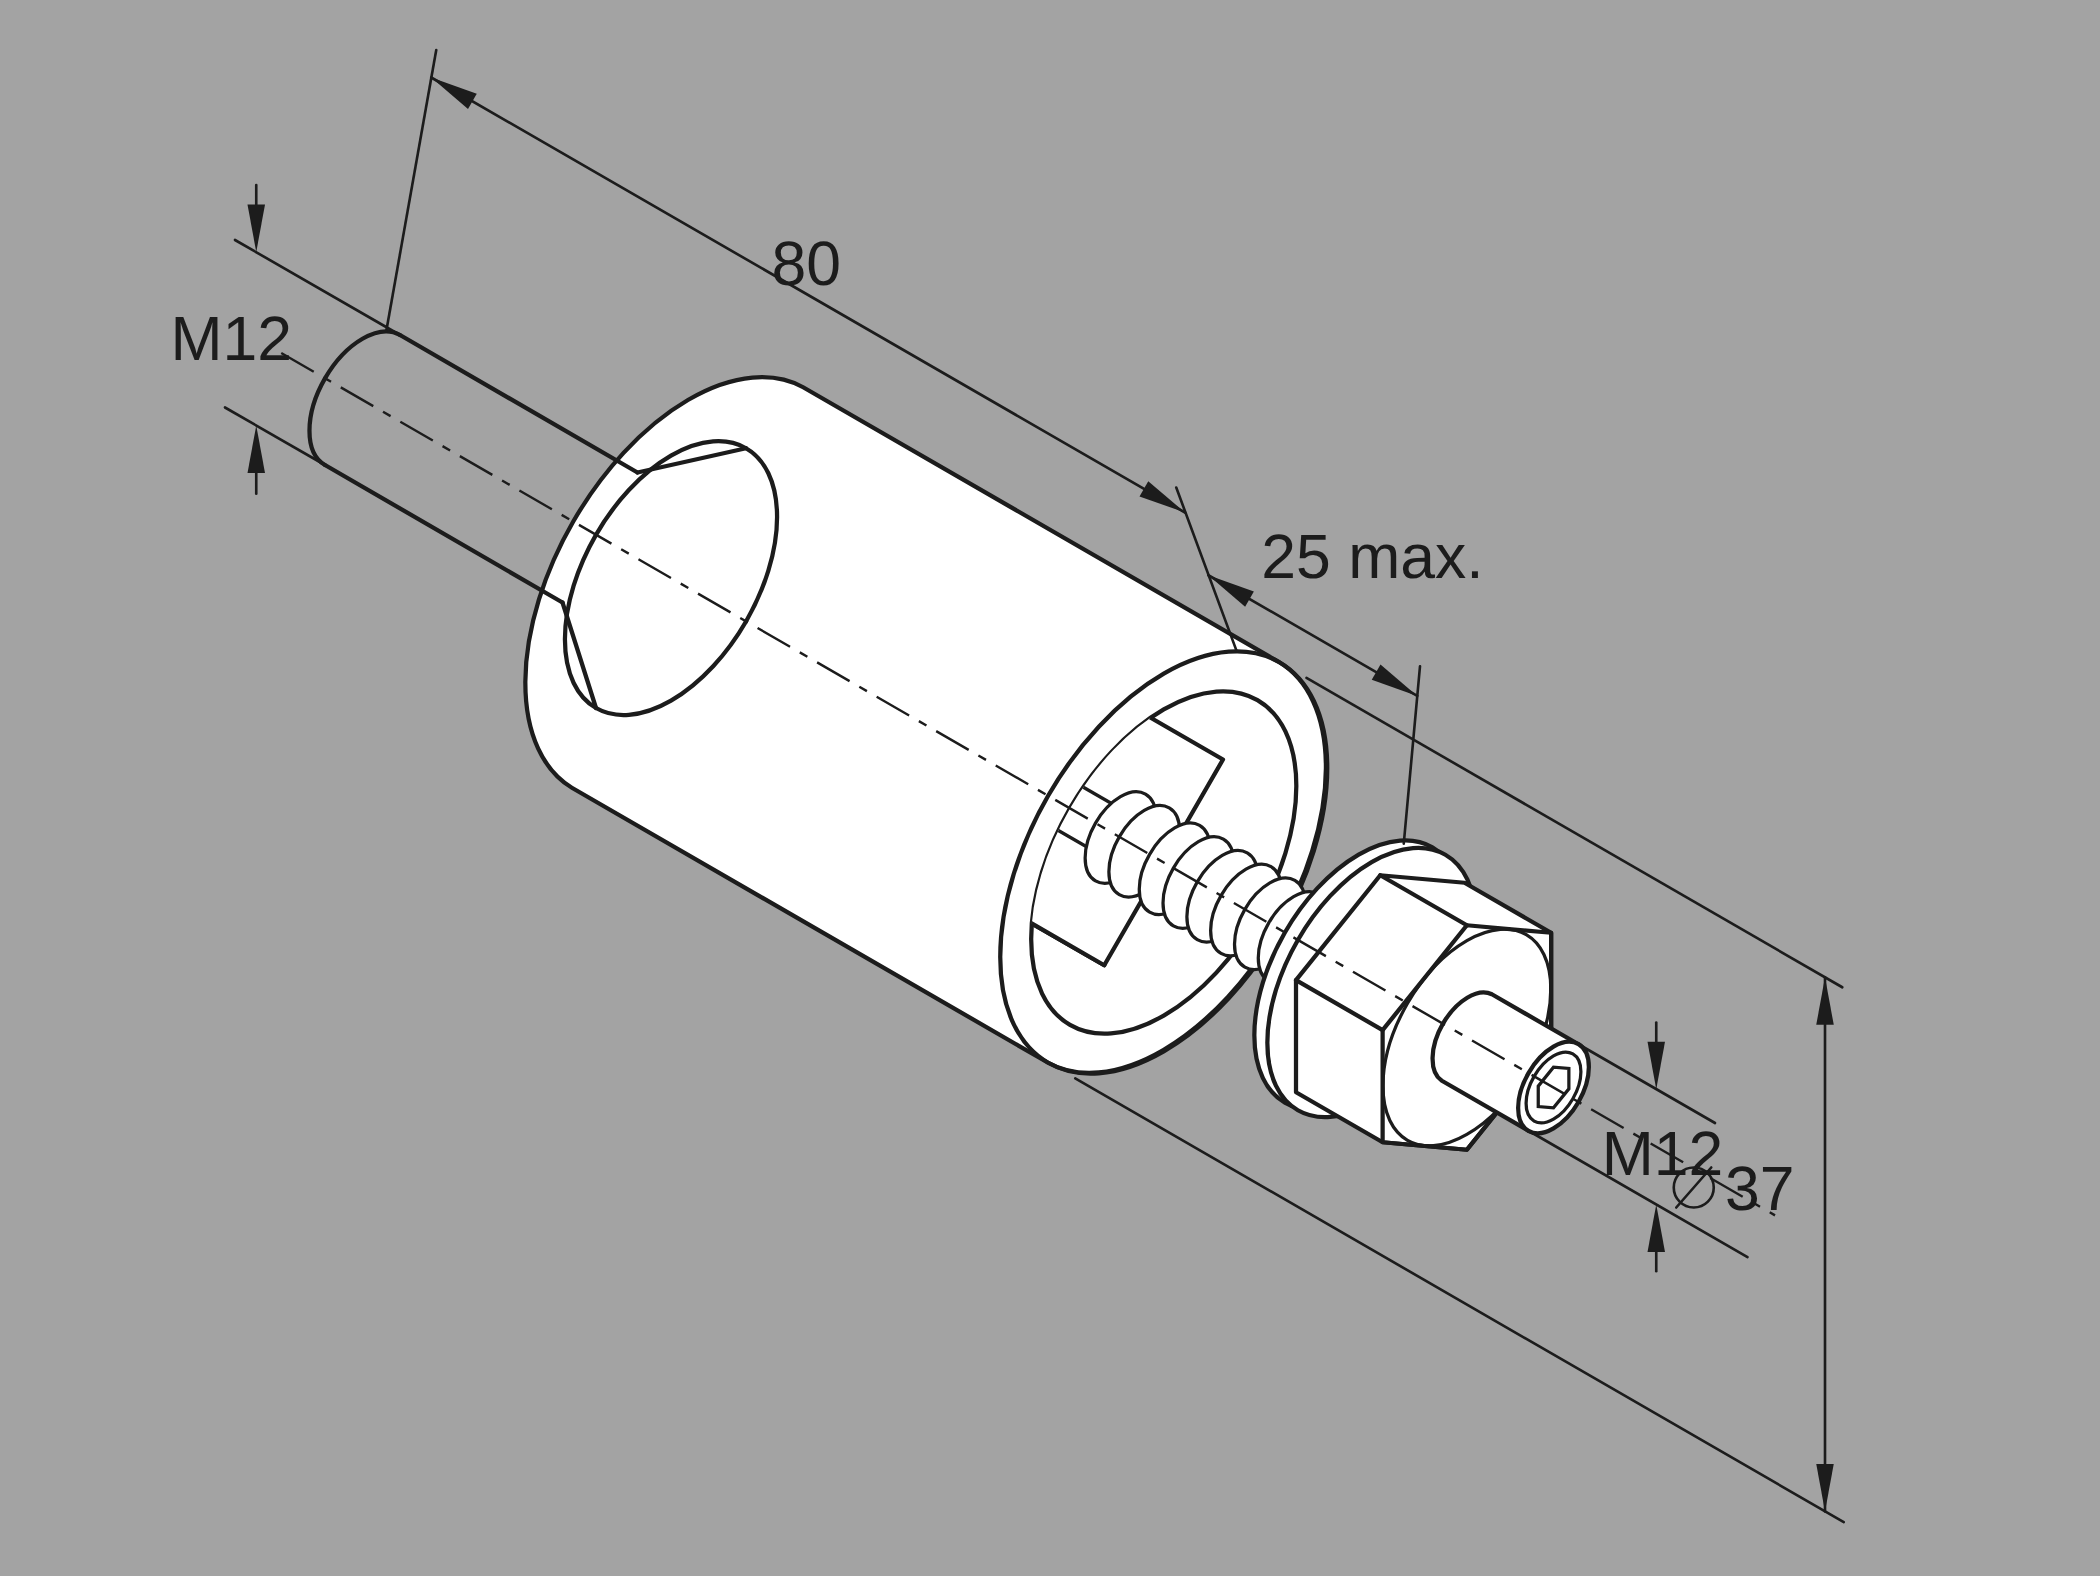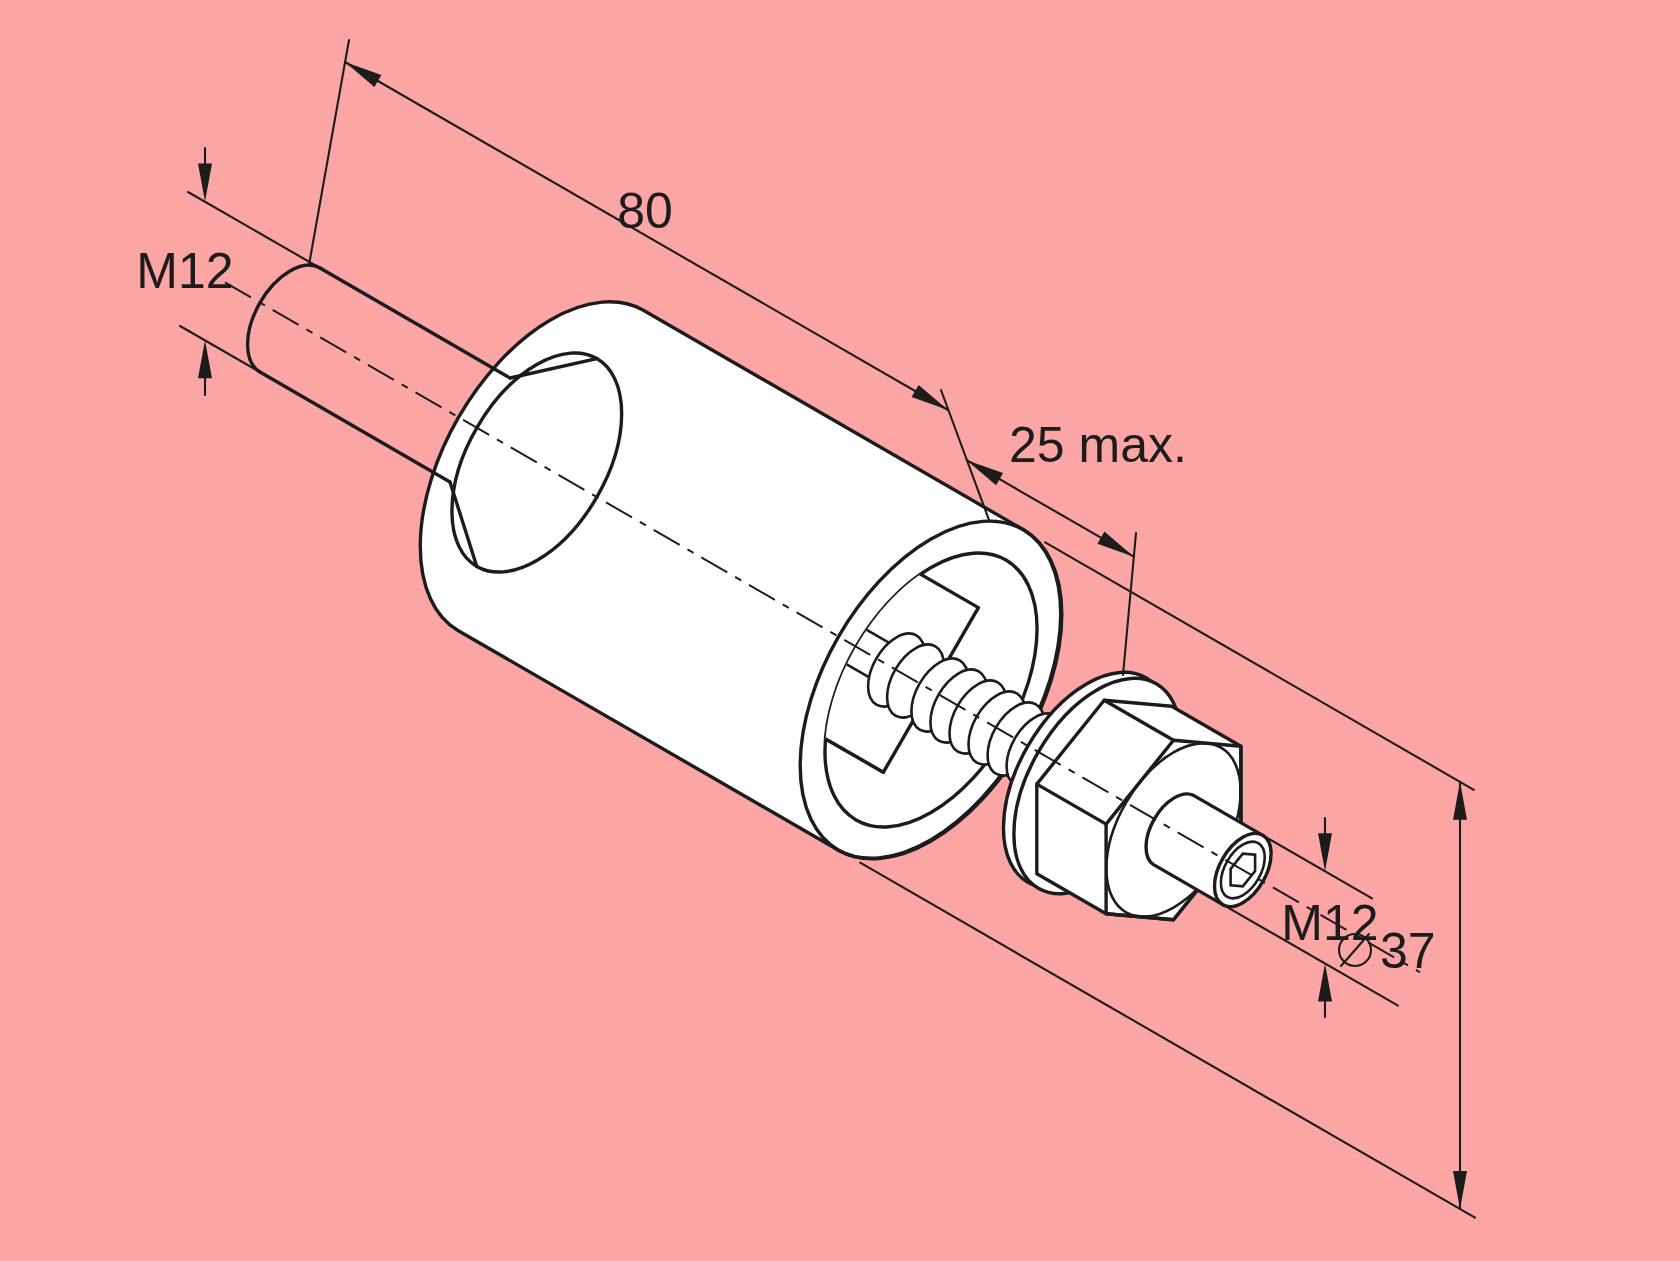--- a/index.html
+++ b/index.html
@@ -7,21 +7,21 @@
     padding: 0;
     background: #ffffff;
     width: 1680px;
     height: 1261px;
     overflow: hidden;
     font-family: "Liberation Sans", sans-serif;
   }
   .drawing-wrap {
     width: 1680px;
     height: 1261px;
-    background: #fca5a5;
+    background: #a3a3a3;
   }
   svg { display: block; }
   .obj  { fill: none; stroke: #1c1c1c; stroke-width: 3.4; stroke-linecap: round; stroke-linejoin: round; }
   .objf { fill: #ffffff; stroke: #1c1c1c; stroke-width: 3.4; stroke-linejoin: round; }
   .det  { fill: none; stroke: #1c1c1c; stroke-width: 2.6; stroke-linecap: round; }
   .detf { fill: #ffffff; stroke: #1c1c1c; stroke-width: 2.6; }
   .dim  { fill: none; stroke: #1c1c1c; stroke-width: 2.1; stroke-linecap: round; }
   .arrow { fill: #1c1c1c; stroke: none; }
   .cl   { fill: none; stroke: #1c1c1c; stroke-width: 1.9; stroke-dasharray: 30 9 7 9; }
   .dim-text { font: 50px "Liberation Sans", sans-serif; fill: #1c1c1c; }

